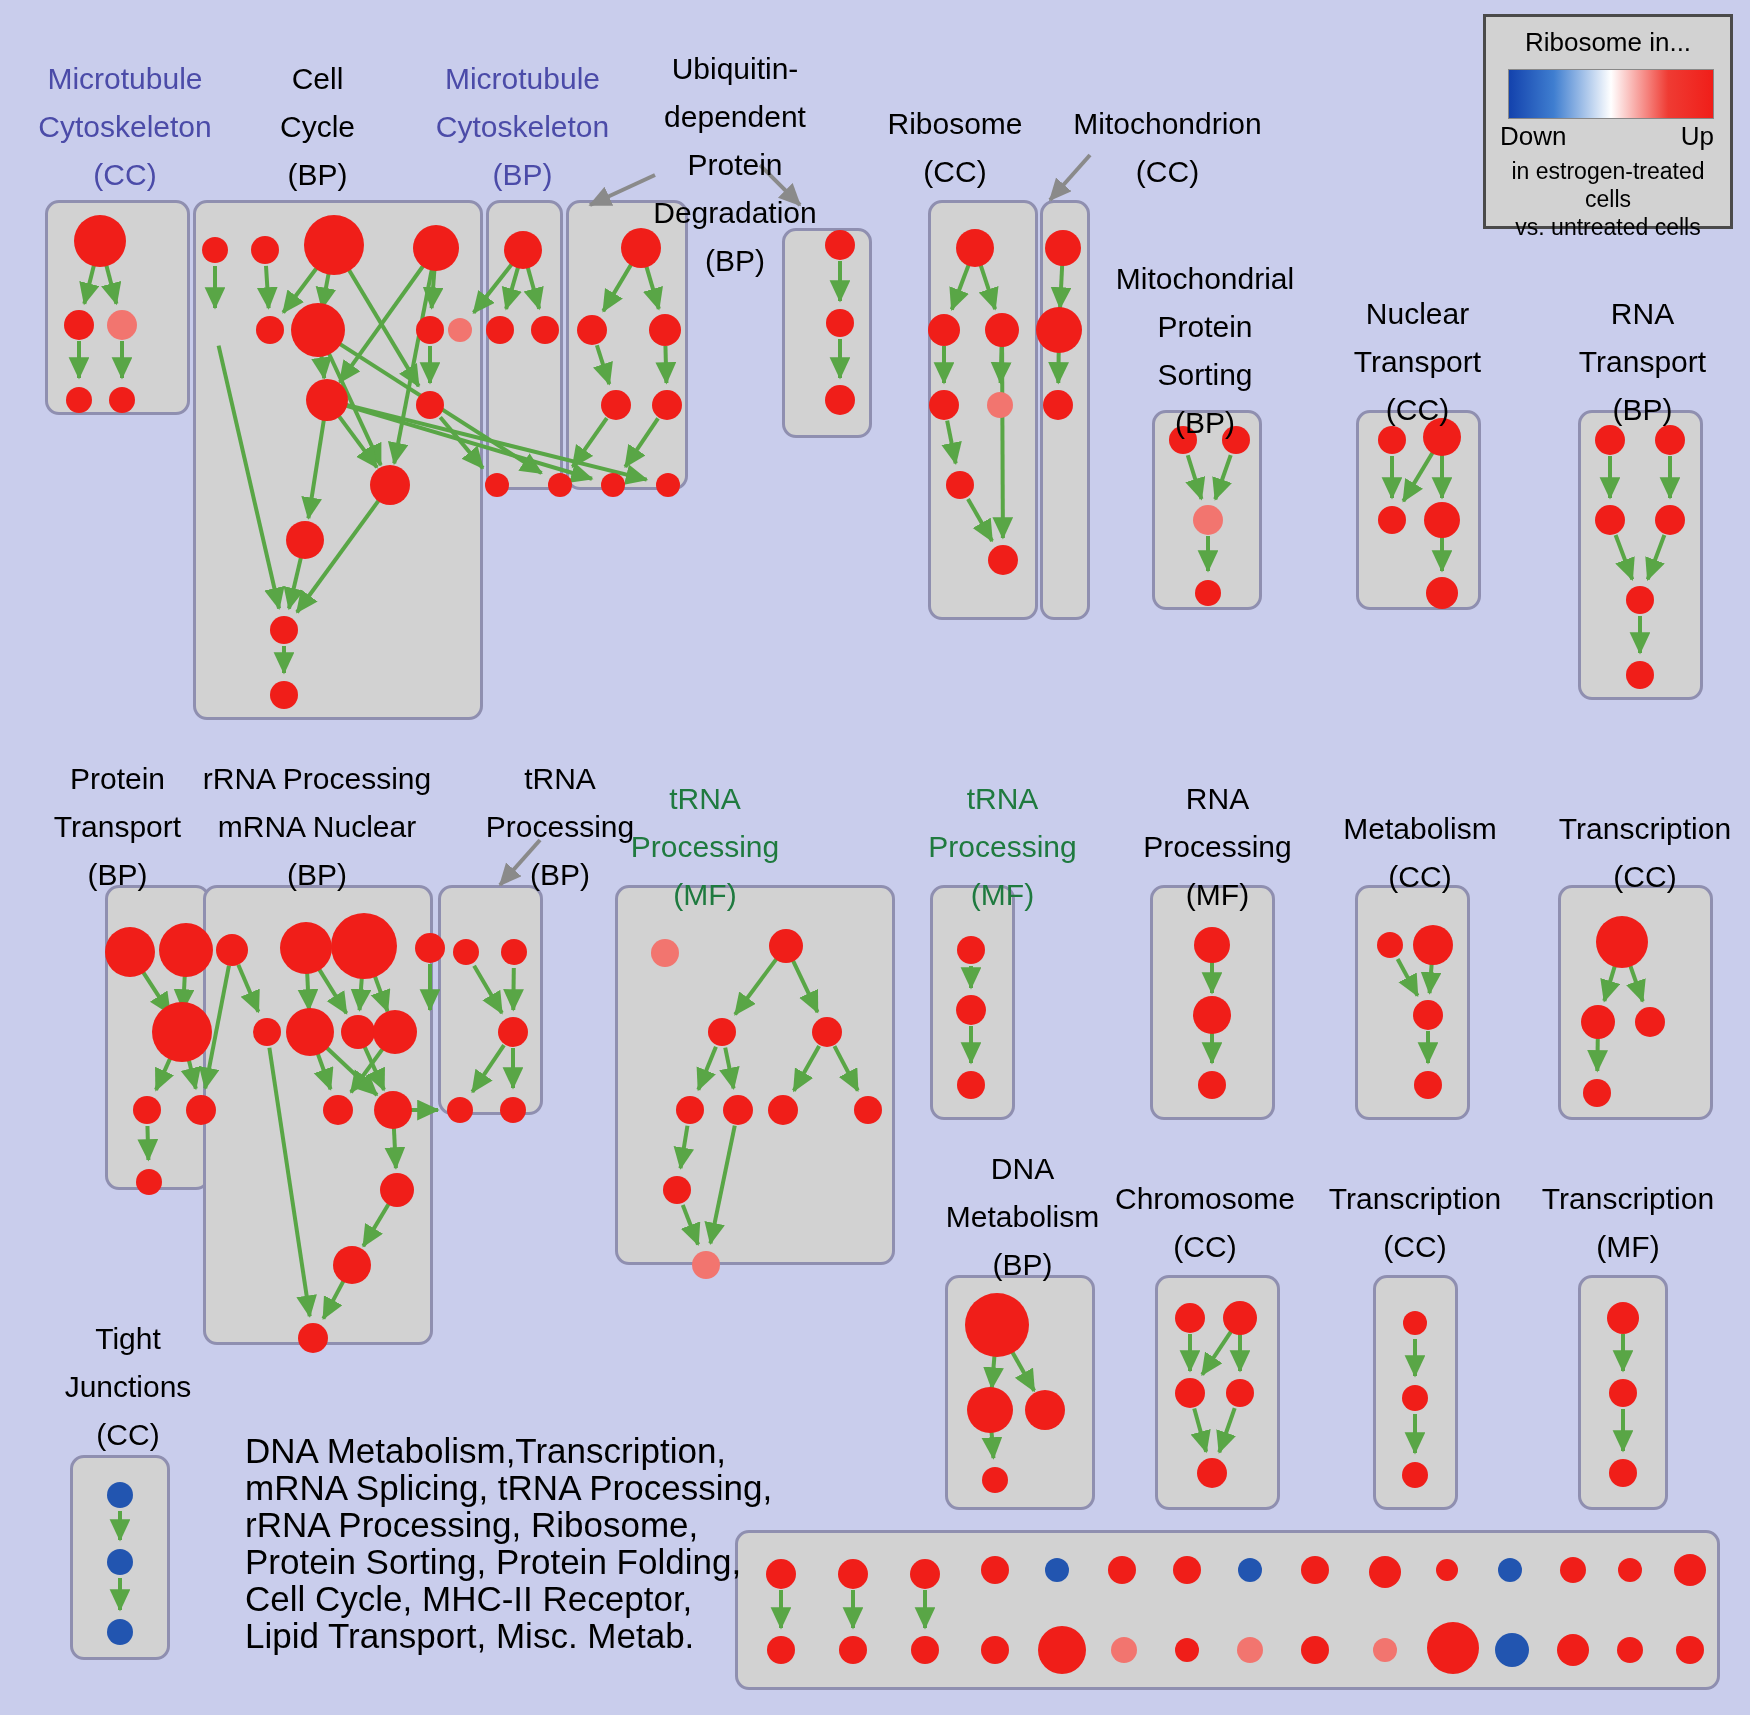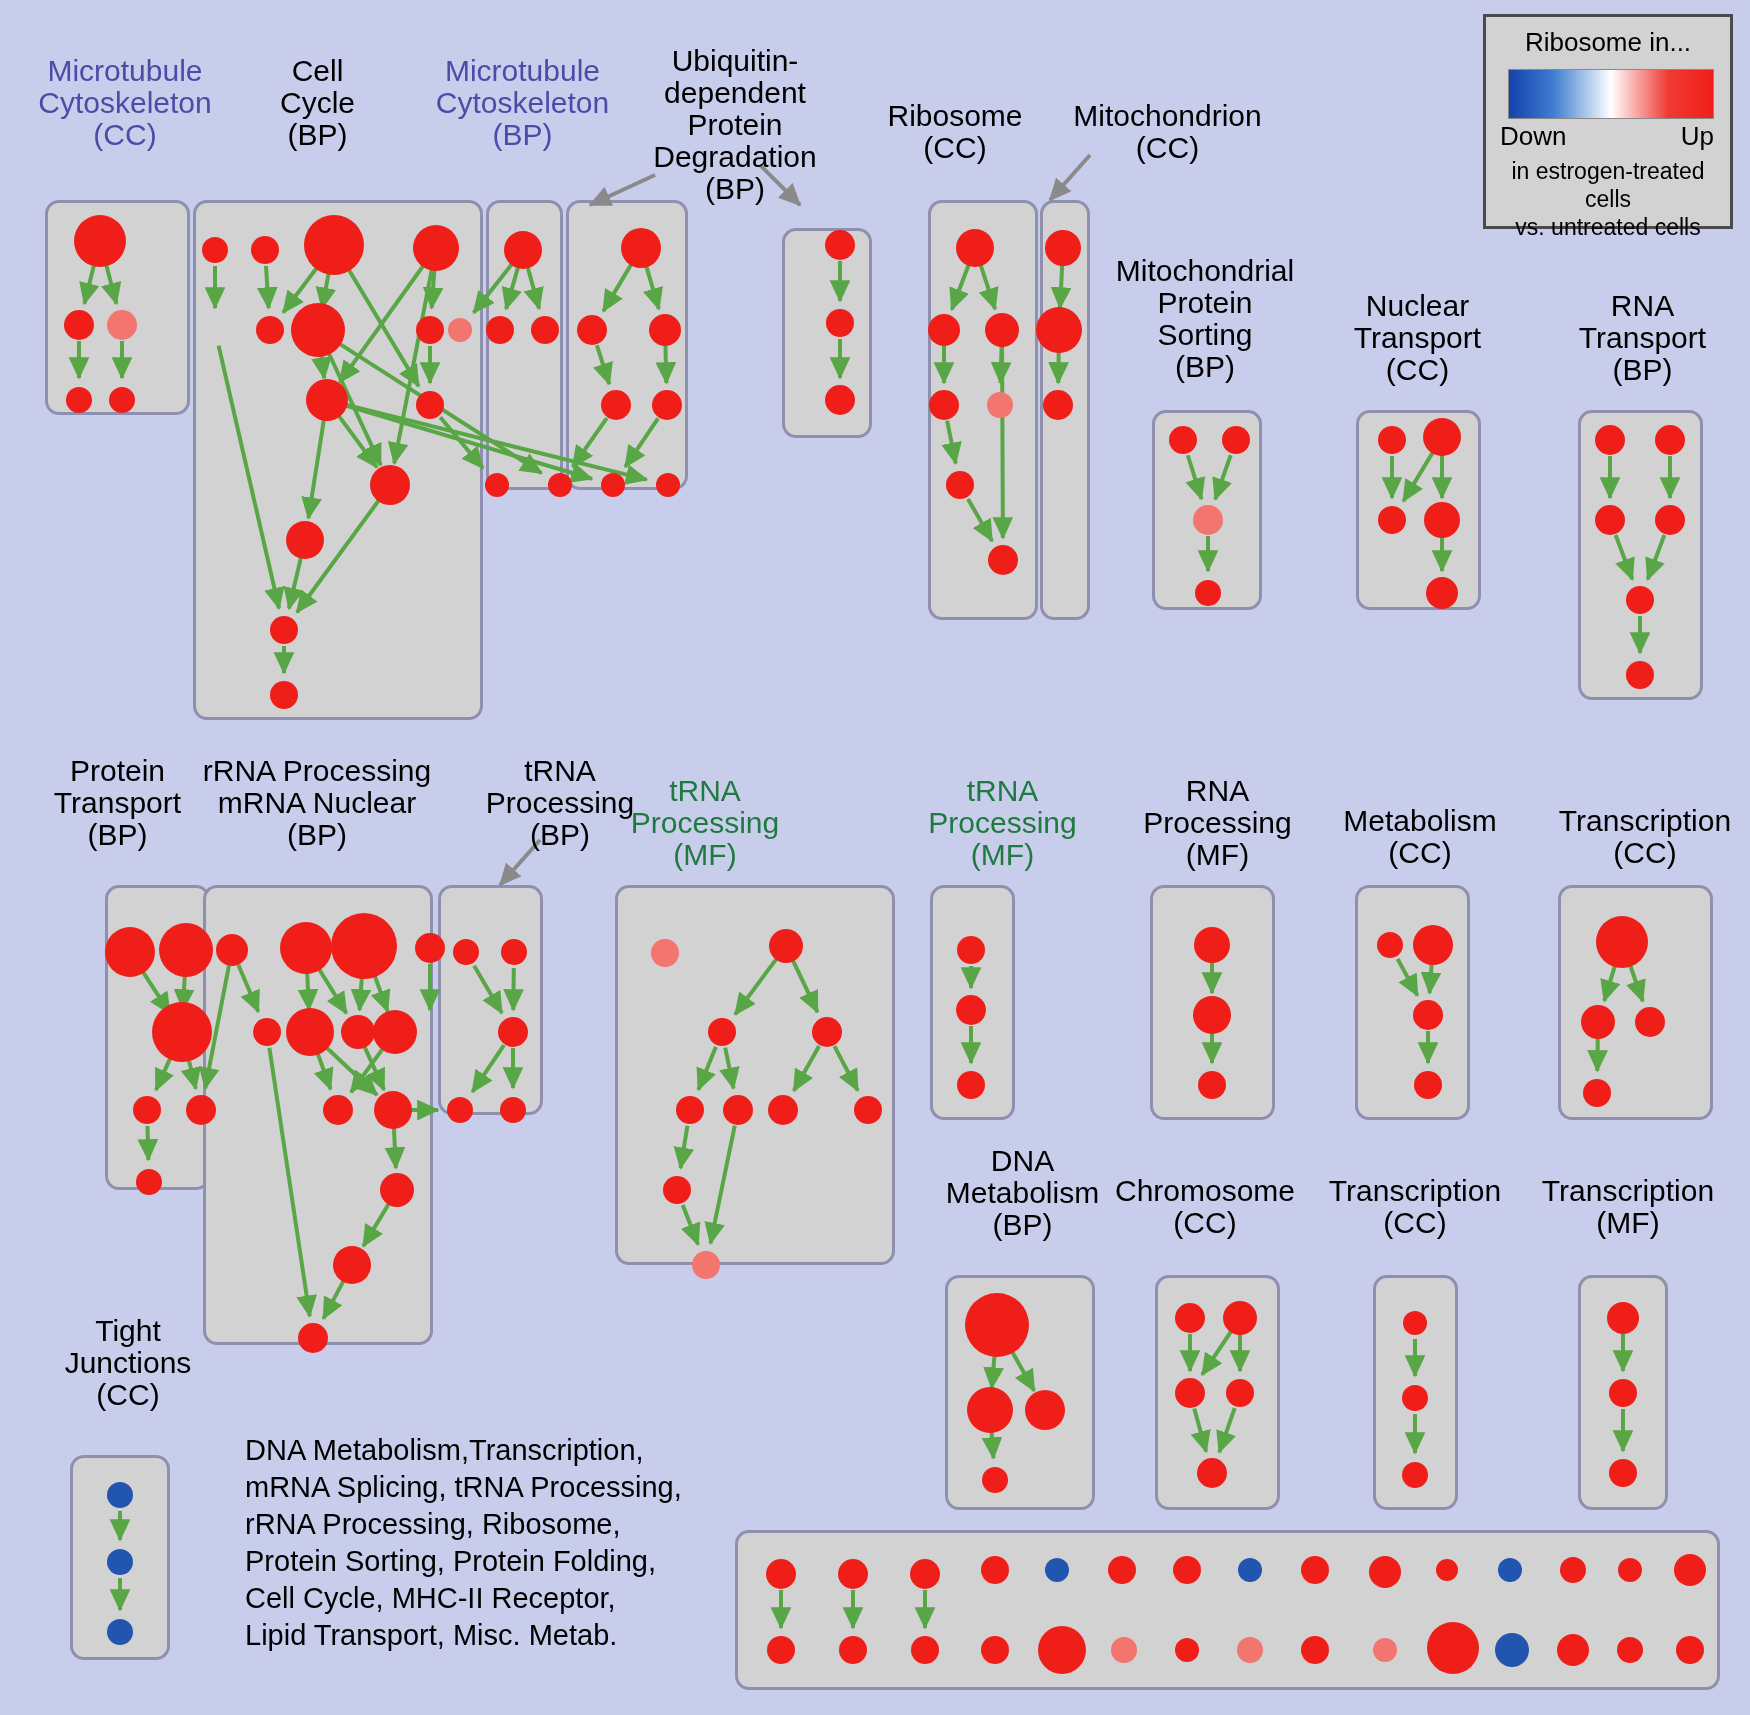--- a/index.html
+++ b/index.html
@@ -19,21 +19,21 @@
     position: absolute;
     background: #d2d2d2;
     border: 3px solid #8f8fb0;
     border-radius: 14px;
     box-sizing: border-box;
   }
   .label {
     position: absolute;
     color: #000000;
     font-size: 30px;
-    line-height: 32px;
+    line-height: 48px;
     text-align: center;
     white-space: pre-line;
     font-family: "Liberation Sans", sans-serif;
   }
   .label.blue { color: #4b4ba8; }
   .label.green { color: #1f7a3f; }
   svg.net {
     position: absolute;
     left: 0; top: 0;
     width: 1750px;
@@ -81,21 +81,21 @@
     position: absolute;
     left: 0; top: 140px;
     width: 100%;
     text-align: center;
     font-size: 23px;
     line-height: 28px;
     white-space: pre-line;
   }
   .notes {
     position: absolute;
-    font-size: 29px;
+    font-size: 35px;
     line-height: 37px;
     color: #000;
     white-space: pre-line;
     text-align: left;
   }
 </style>
 </head>
 <body>
 
 <div id="canvas">

